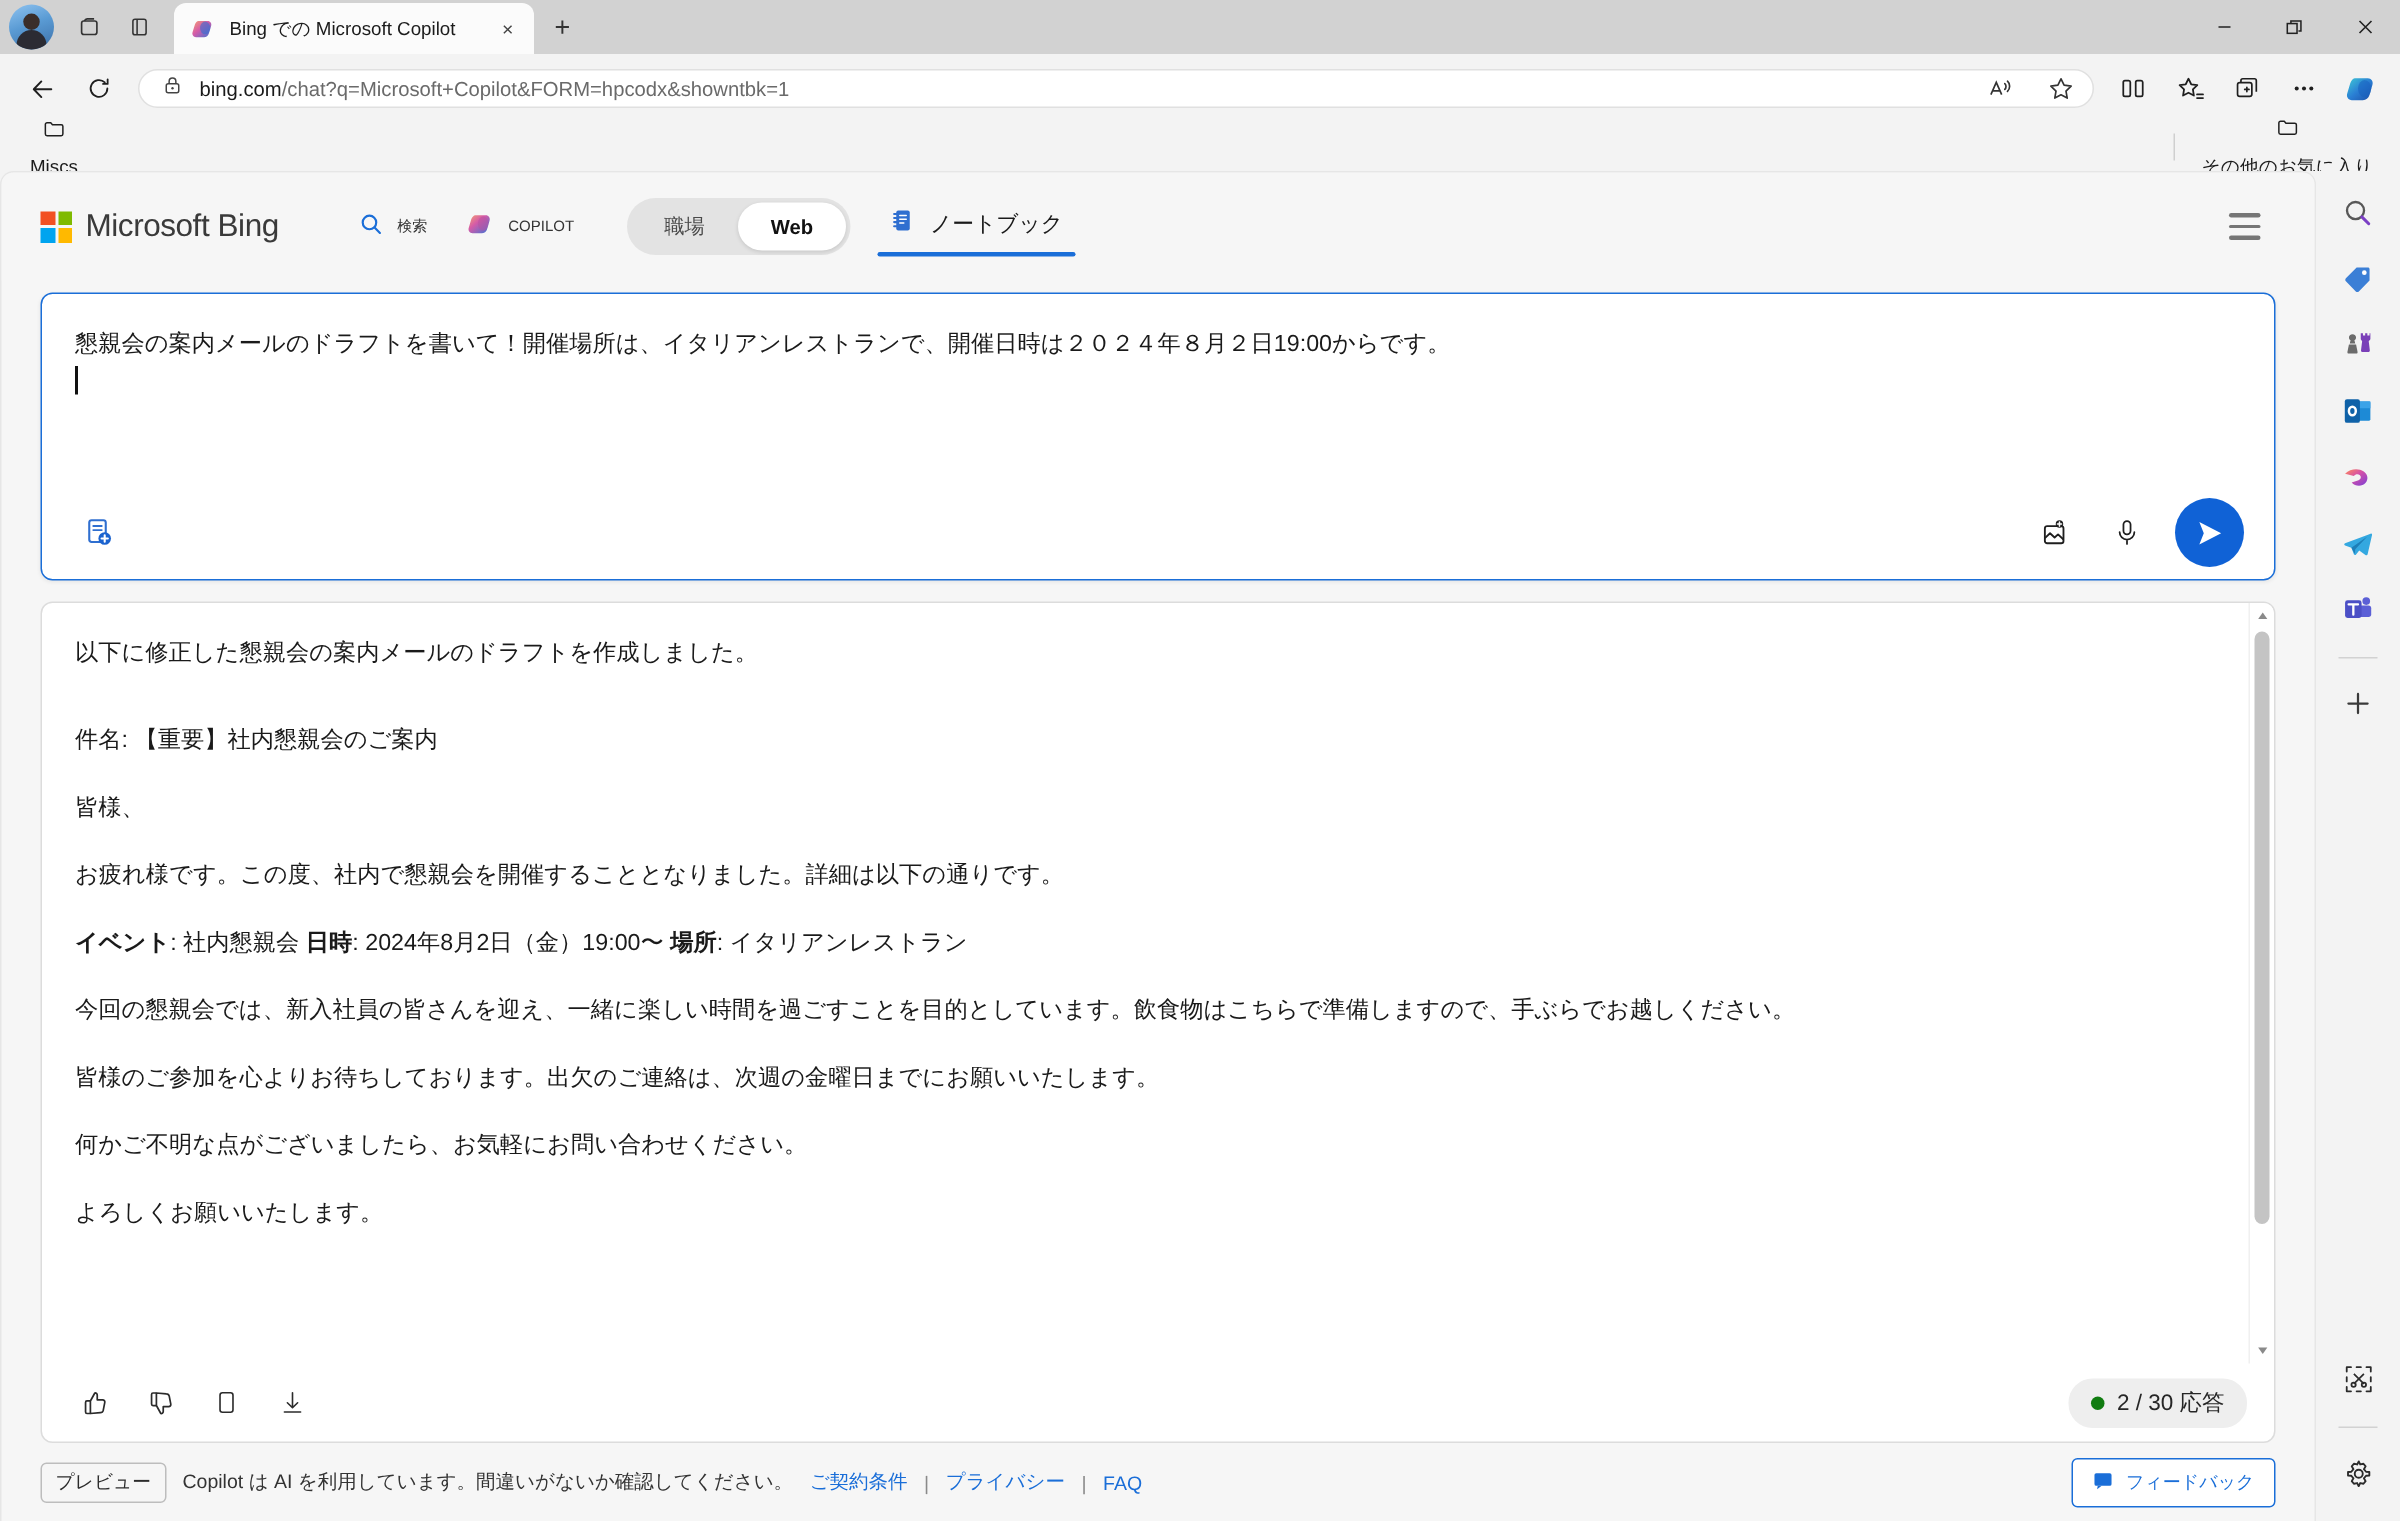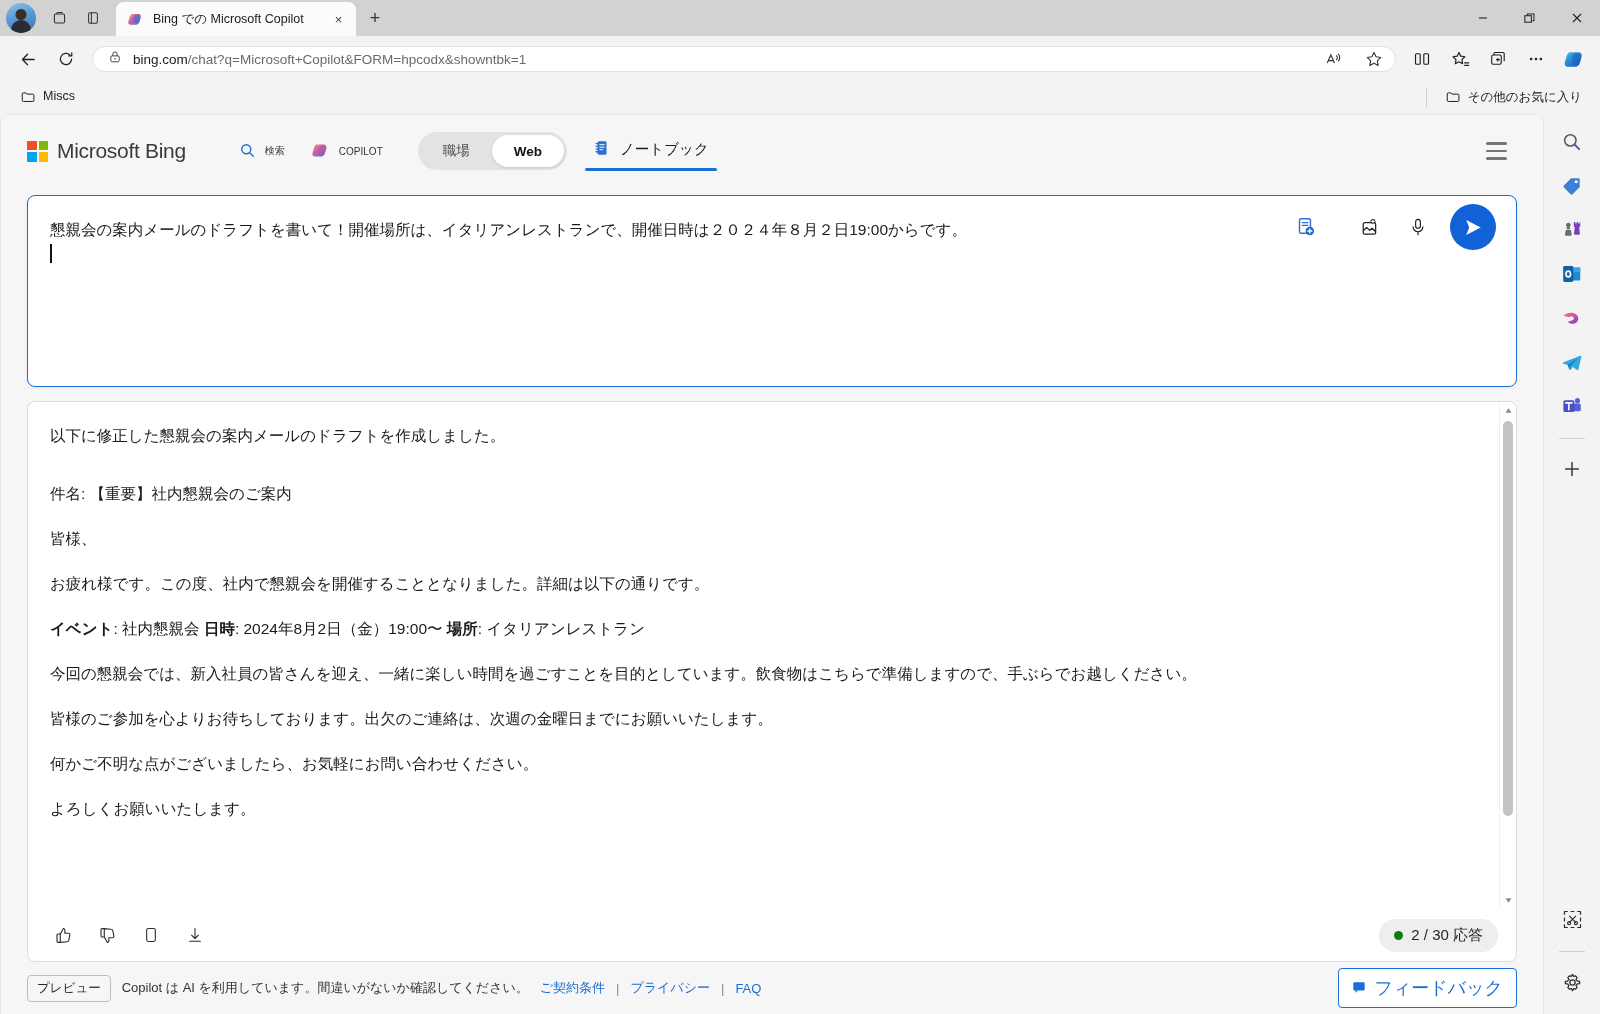--- a/index.html
+++ b/index.html
@@ -80,22 +80,22 @@
     width: 30px; height: 28px; border-radius: 4px; display: flex; align-items: center;
     justify-content: center; color: #333; flex: none;
   }
 
   
   .bookmarkbar {
     height: 32px; background: #f3f3f3; display: flex; align-items: center;
     padding: 0 10px 0 12px; gap: 6px; flex: none;
   }
   .bm-item {
-    display: flex; align-items: flex-start; gap: 7px; padding: 4px 8px; border-radius: 5px;
-    font-size: 12.5px; color: #1b1b1b; white-space: nowrap;
+    display: flex; align-items: center; gap: 7px; padding: 4px 8px; border-radius: 5px;
+    font-size: 12.5px; color: #1b1b1b; white-space: nowrap; flex-direction: column;
   }
   .bm-spacer { flex: 1; }
   .bm-divider { width: 1px; height: 18px; background: #cfcfcf; margin: 0 4px; }
 
   
   .page-area { flex: 1; display: flex; min-height: 0; background: #f3f3f3; }
   .page {
     flex: 1; margin: 0 0 0 0; background: #f6f6f6; border-radius: 9px 9px 0 0;
     border: 1px solid #e6e6e6; border-bottom: none; display: flex; flex-direction: column;
     overflow: hidden; min-width: 0;
@@ -139,21 +139,21 @@
     width: 34px; height: 34px; display: flex; flex-direction: column; justify-content: center;
     gap: 5px; align-items: center; border-radius: 5px; flex: none;
   }
   .hamburger i { display: block; width: 21px; height: 2.5px; background: #767676; border-radius: 2px; }
 
   
   .chat-wrap { flex: 1; display: flex; flex-direction: column; padding: 0 0 0 0; min-height: 0; overflow: hidden; }
 
   .composer {
     margin: 8px 26px 0 26px; background: #fff; border: 1px solid #1a6ed8;
-    border-radius: 8px; display: flex; flex-direction: row; flex: none;
+    border-radius: 8px; display: flex; flex-direction: column; flex: none;
     box-shadow: 0 1px 3px rgba(0,0,0,.07); height: 192px;
   }
   .composer-text {
     flex: 1; padding: 20px 22px 0 22px; font-size: 15.5px; color: #1a1a1a; line-height: 1.75;
     overflow: hidden;
   }
   .caret-line { display: block; height: 22px; position: relative; }
   .caret-line::before {
     content: ""; position: absolute; left: 0; top: 1px; width: 1.5px; height: 19px; background: #111;
   }
@@ -215,21 +215,21 @@
   .preview-badge {
     border: 1px solid #bdbdbd; border-radius: 4px; padding: 4px 9px; font-size: 12.5px;
     color: #2b2b2b; background: #f6f6f6; white-space: nowrap;
   }
   .footer-text { white-space: nowrap; }
   .footer-link { color: #1a6ed8; white-space: nowrap; }
   .footer-sep { color: #8a8a8a; }
   .footer-spacer { flex: 1; }
   .feedback-btn {
     display: flex; align-items: center; gap: 8px; border: 1px solid #1a6ed8; border-radius: 4px;
-    padding: 7px 13px; color: #1a6ed8; font-size: 18px; background: #fff; white-space: nowrap;
+    padding: 7px 13px; color: #1a6ed8; font-size: 12px; background: #fff; white-space: nowrap;
   }
 
   
   .edge-sidebar {
     width: 56px; flex: none; background: #f3f3f3; display: flex; flex-direction: column;
     align-items: center; padding: 8px 0 8px 0; gap: 0;
   }
   .sb-icon {
     width: 40px; height: 40px; border-radius: 6px; display: flex; align-items: center;
     justify-content: center; margin-bottom: 4px; flex: none;

